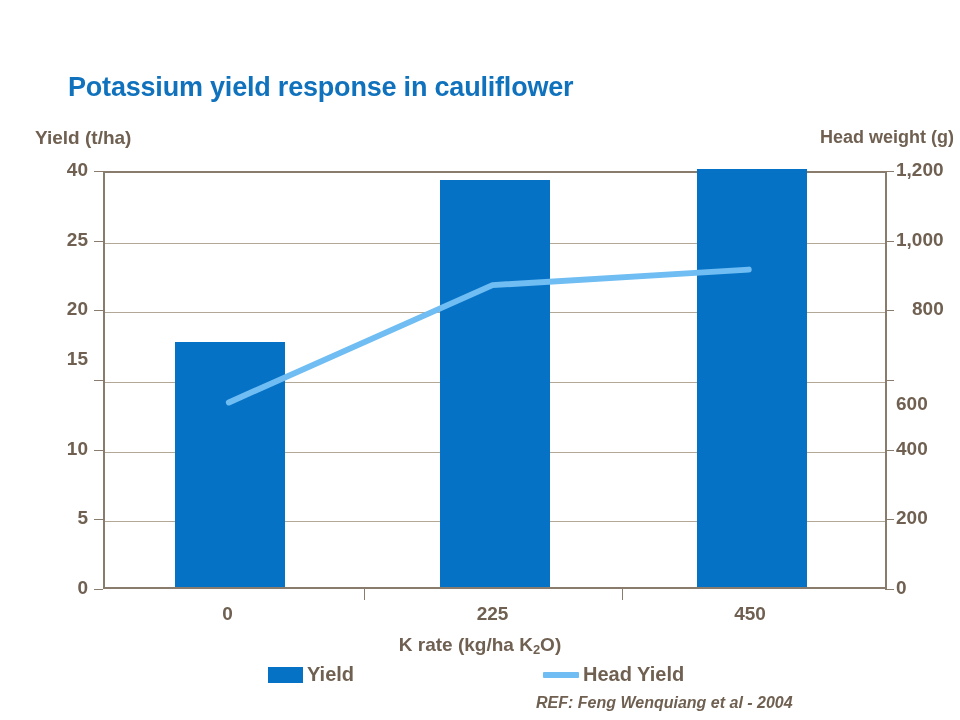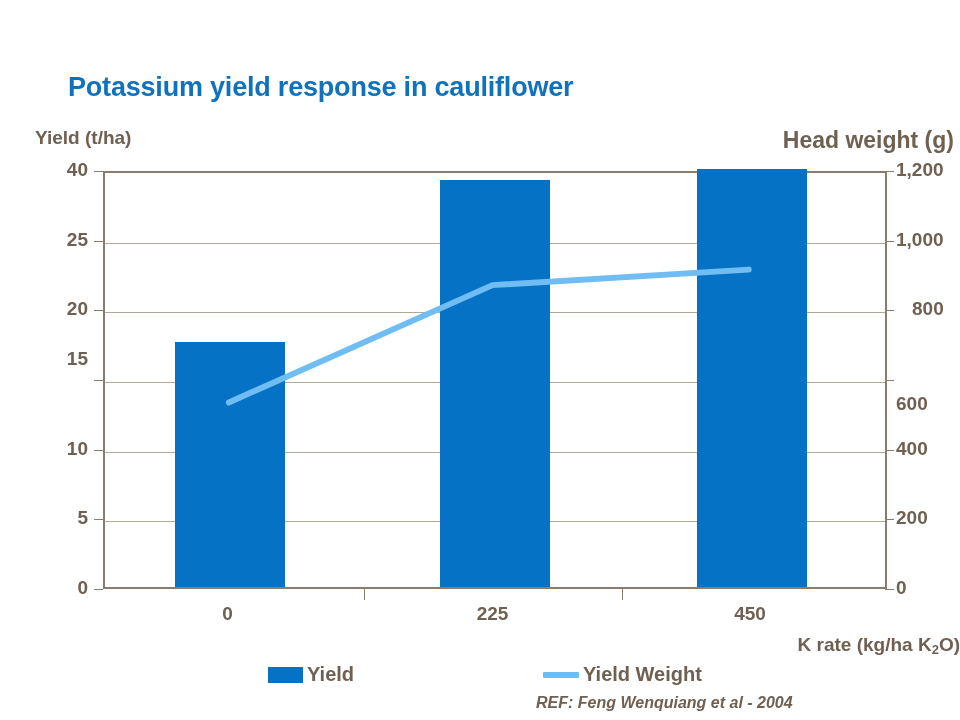--- a/index.html
+++ b/index.html
@@ -42,21 +42,21 @@
     top: 127px;
     font-size: 19px;
     font-weight: bold;
     color: #6f6051;
     white-space: nowrap;
   }
   #right-axis-label {
     position: absolute;
     right: 6px;
     top: 127px;
-    font-size: 23px;
+    font-size: 18px;
     font-weight: bold;
     color: #6f6051;
     white-space: nowrap;
     text-align: right;
   }
 
   
   #plot-area {
     position: absolute;
     left: 103px;
@@ -158,21 +158,21 @@
     white-space: nowrap;
     transform: translateX(-50%);
   }
 
   
   #x-axis-title {
     position: absolute;
     left: 0;
     top: 634px;
     width: 960px;
-    text-align: right;
+    text-align: center;
     font-size: 19px;
     font-weight: bold;
     color: #6f6051;
   }
   #x-axis-title sub {
     font-size: 13px;
     vertical-align: baseline;
     position: relative;
     top: 3px;
   }
@@ -302,19 +302,19 @@
 
   <div id="x-axis-title">K rate (kg/ha K<sub>2</sub>O)</div>
 
   <div id="legend">
     <div class="legend-entry" id="legend-yield">
       <span class="legend-swatch-bar"></span>
       <span class="legend-text">Yield</span>
     </div>
     <div class="legend-entry" id="legend-headweight">
       <span class="legend-swatch-line"></span>
-      <span class="legend-text">Yield Weight</span>
+      <span class="legend-text">Head Yield</span>
     </div>
   </div>
 
   <div id="reference-note">REF: Feng Wenquiang et al - 2004</div>
 
 </div>
 
 </body></html>

